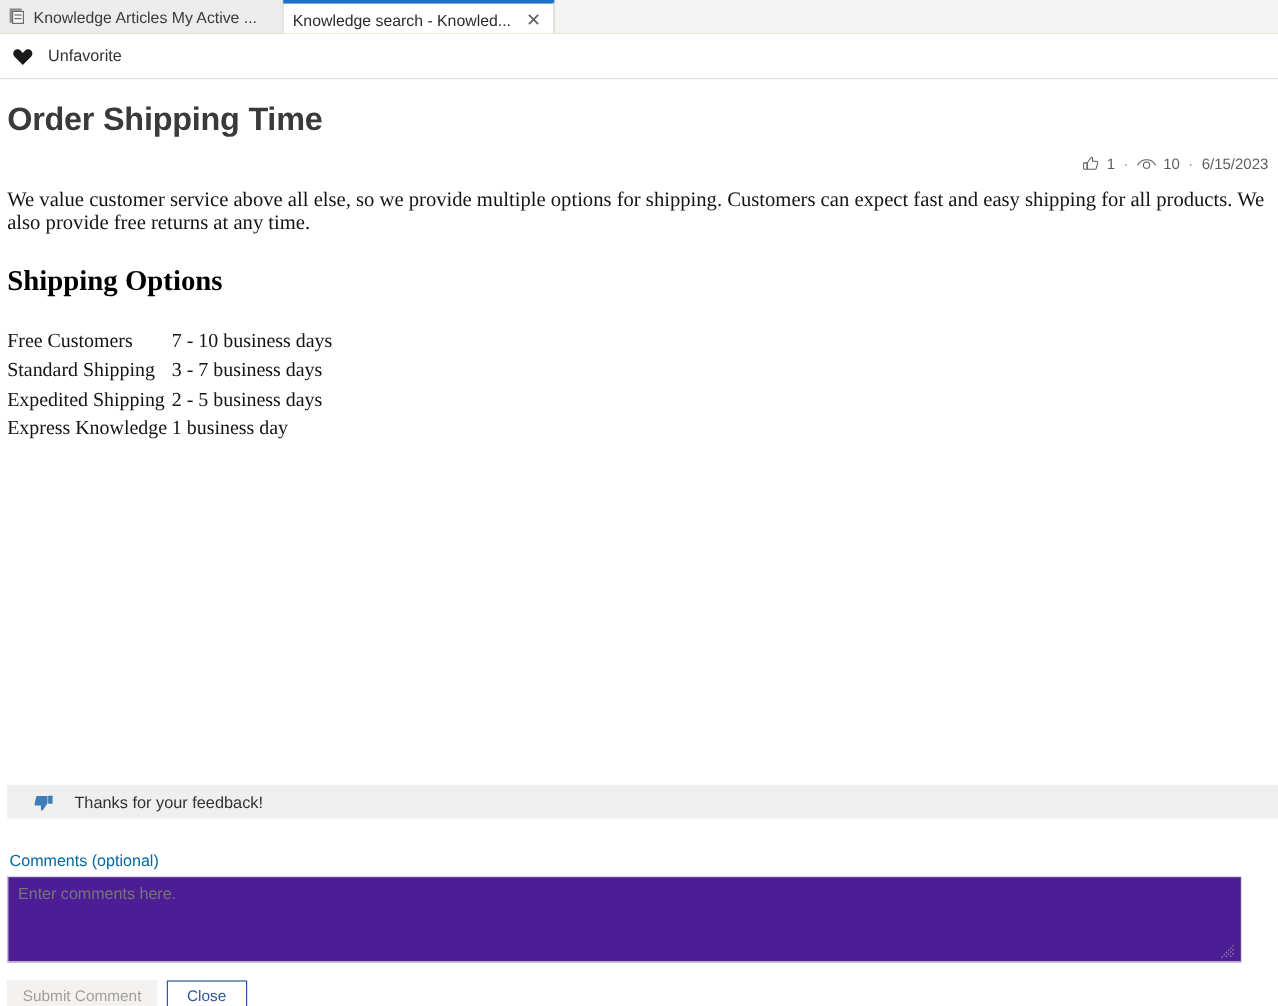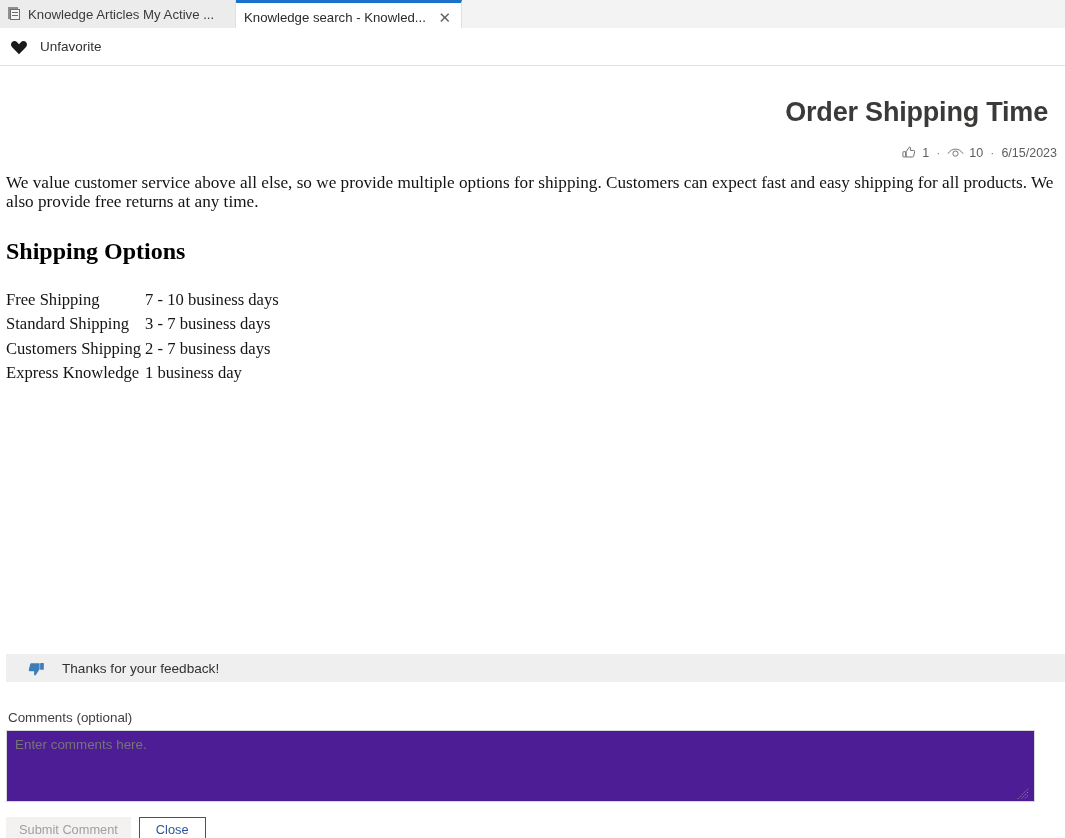--- a/index.html
+++ b/index.html
@@ -94,27 +94,26 @@
   }
   .heart-icon { width: 18px; height: 17px; display: block; }
 
   
   .article {
     position: absolute;
     top: 66px; left: 0;
     width: 1065px;
   }
   .article-title {
-    margin: 17px;
+    margin: 4px;
     padding: 14px 0 0 2px;
     font-size: 27px;
     font-weight: bold;
     color: #3b3a39;
     letter-spacing: -0.2px;
-    text-align: right;
   }
   .meta-row {
     display: flex;
     align-items: center;
     justify-content: flex-end;
     gap: 6px;
     padding-right: 8px;
     margin-top: 14px;
     font-size: 12.5px;
     color: #605e5c;
@@ -173,21 +172,21 @@
   }
 
   
   .comments-area {
     position: absolute;
     left: 6px; top: 708px;
     width: 1059px;
   }
   .comments-label {
     font-size: 13.4px;
-    color: #404040;
+    color: #0369a1;
     padding: 2px 0 5px 2px;
   }
   .comments-box {
     width: 1029px;
     height: 72px;
     border: 1px solid #d8d8d8;
     background: #4c1d95;
     position: relative;
     font-family: "Liberation Sans", sans-serif;
     font-size: 13.4px;
@@ -296,30 +295,30 @@
   </div>
 
   <div class="article-body">
     <p>We value customer service above all else, so we provide multiple options for shipping. Customers can expect fast and easy shipping for all products. We also provide free returns at any time.</p>
 
     <div class="article-h2">Shipping Options</div>
 
     <table class="ship-table">
       <tbody>
         <tr>
-          <td class="col-name">Free Shipping</td>
+          <td class="col-name">Free Customers</td>
           <td class="col-val">7 - 10 business days</td>
         </tr>
         <tr>
           <td class="col-name">Standard Shipping</td>
           <td class="col-val">3 - 7 business days</td>
         </tr>
         <tr>
-          <td class="col-name">Customers Shipping</td>
-          <td class="col-val">2 - 7 business days</td>
+          <td class="col-name">Expedited Shipping</td>
+          <td class="col-val">2 - 5 business days</td>
         </tr>
         <tr>
           <td class="col-name">Express Knowledge</td>
           <td class="col-val">1 business day</td>
         </tr>
       </tbody>
     </table>
   </div>
 </div>
 

